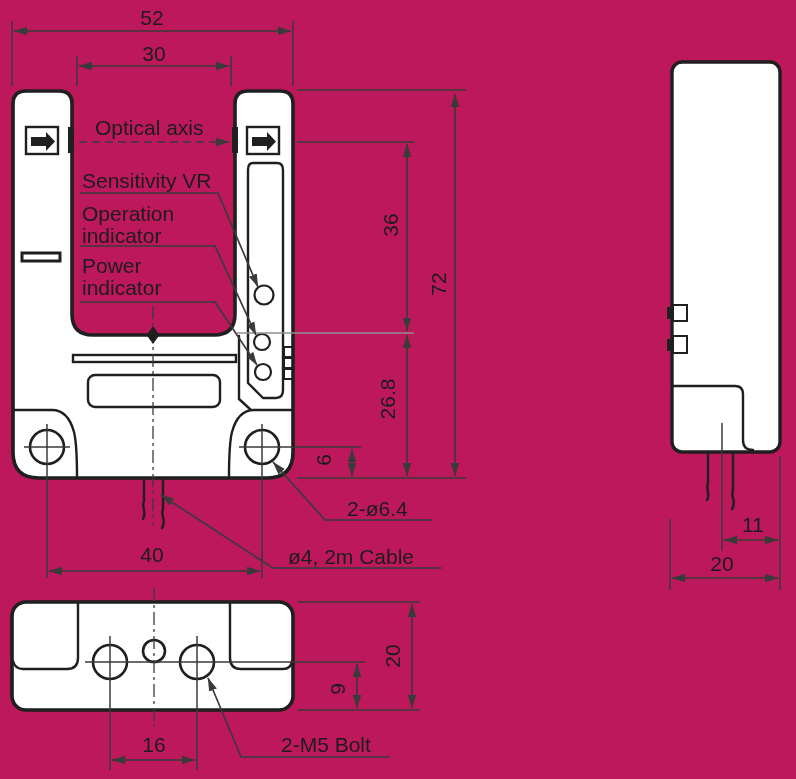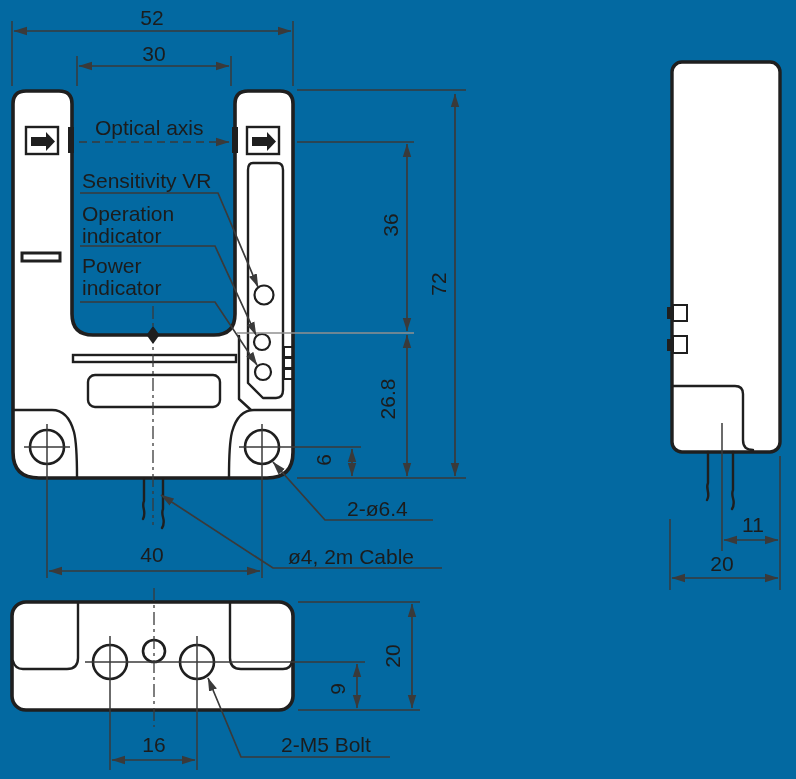--- a/index.html
+++ b/index.html
@@ -1,16 +1,16 @@
 <!DOCTYPE html>
 <html><head>
 <meta charset="utf-8">
 <style>
   html,body{margin:0;padding:0;background:#ffffff;}
-  .stage{position:relative;width:796px;height:779px;background:#0369a1;overflow:hidden;}
+  .stage{position:relative;width:796px;height:779px;background:#be185d;overflow:hidden;}
   svg{display:block;}
   .ol  {fill:#ffffff;stroke:#1f1f1f;stroke-width:3.6;stroke-linejoin:round;}
   .ml  {fill:none;stroke:#1f1f1f;stroke-width:2.4;stroke-linejoin:round;stroke-linecap:round;}
   .mlf {fill:#ffffff;stroke:#1f1f1f;stroke-width:2.4;}
   .thin{fill:none;stroke:#1f1f1f;stroke-width:2;}
   .dim {fill:none;stroke:#3a3a3a;stroke-width:1.7;}
   .ext {fill:none;stroke:#3a3a3a;stroke-width:1.5;}
   .cline{fill:none;stroke:#3a3a3a;stroke-width:1.3;stroke-dasharray:13 4 3 4;}
   .gray{stroke:#919191;}
   .blk {fill:#1f1f1f;stroke:none;}

